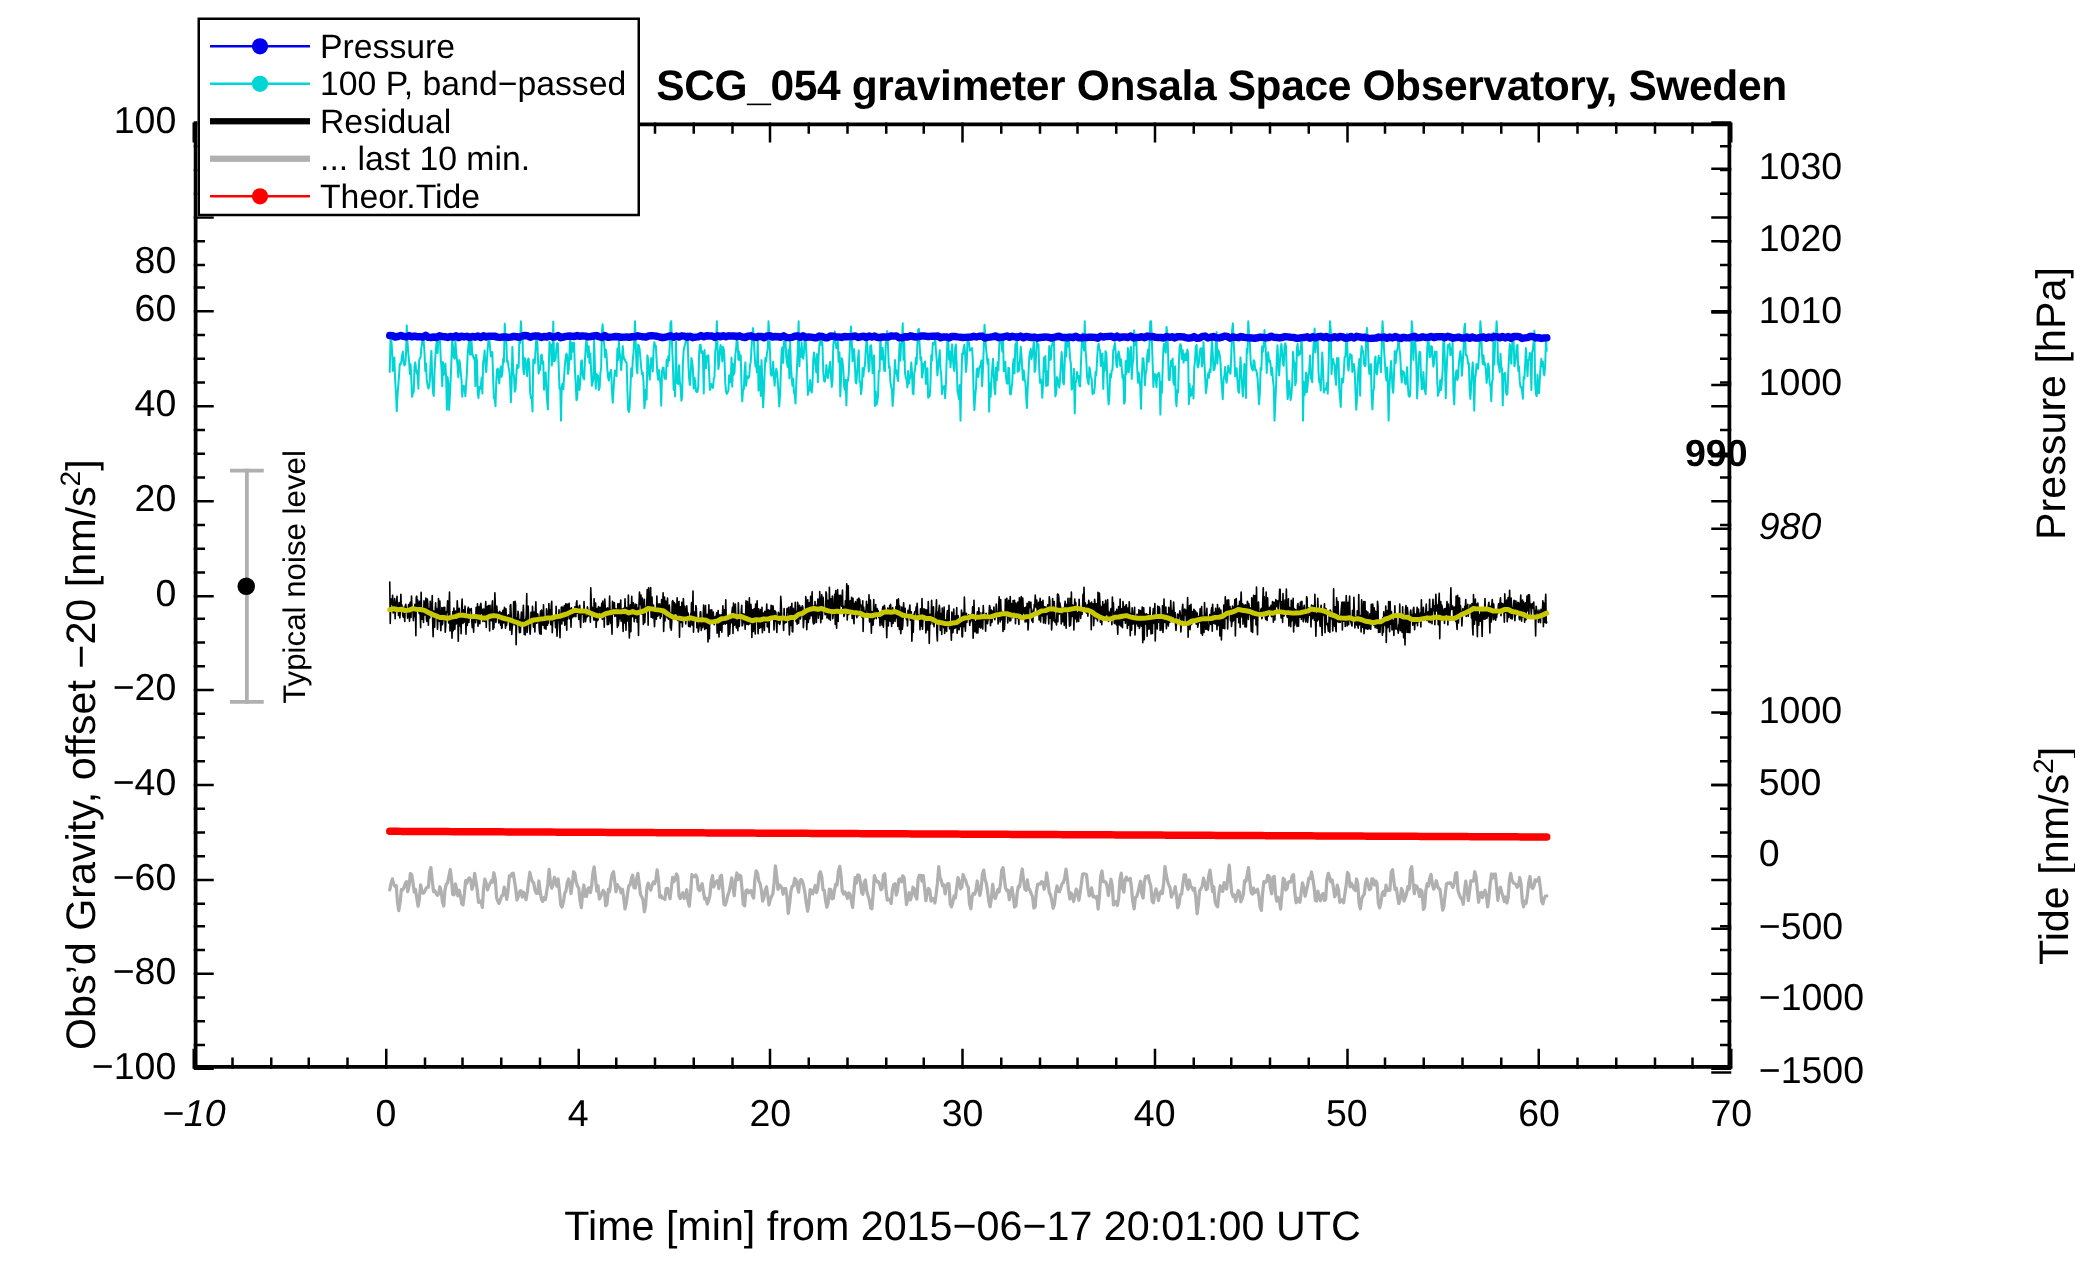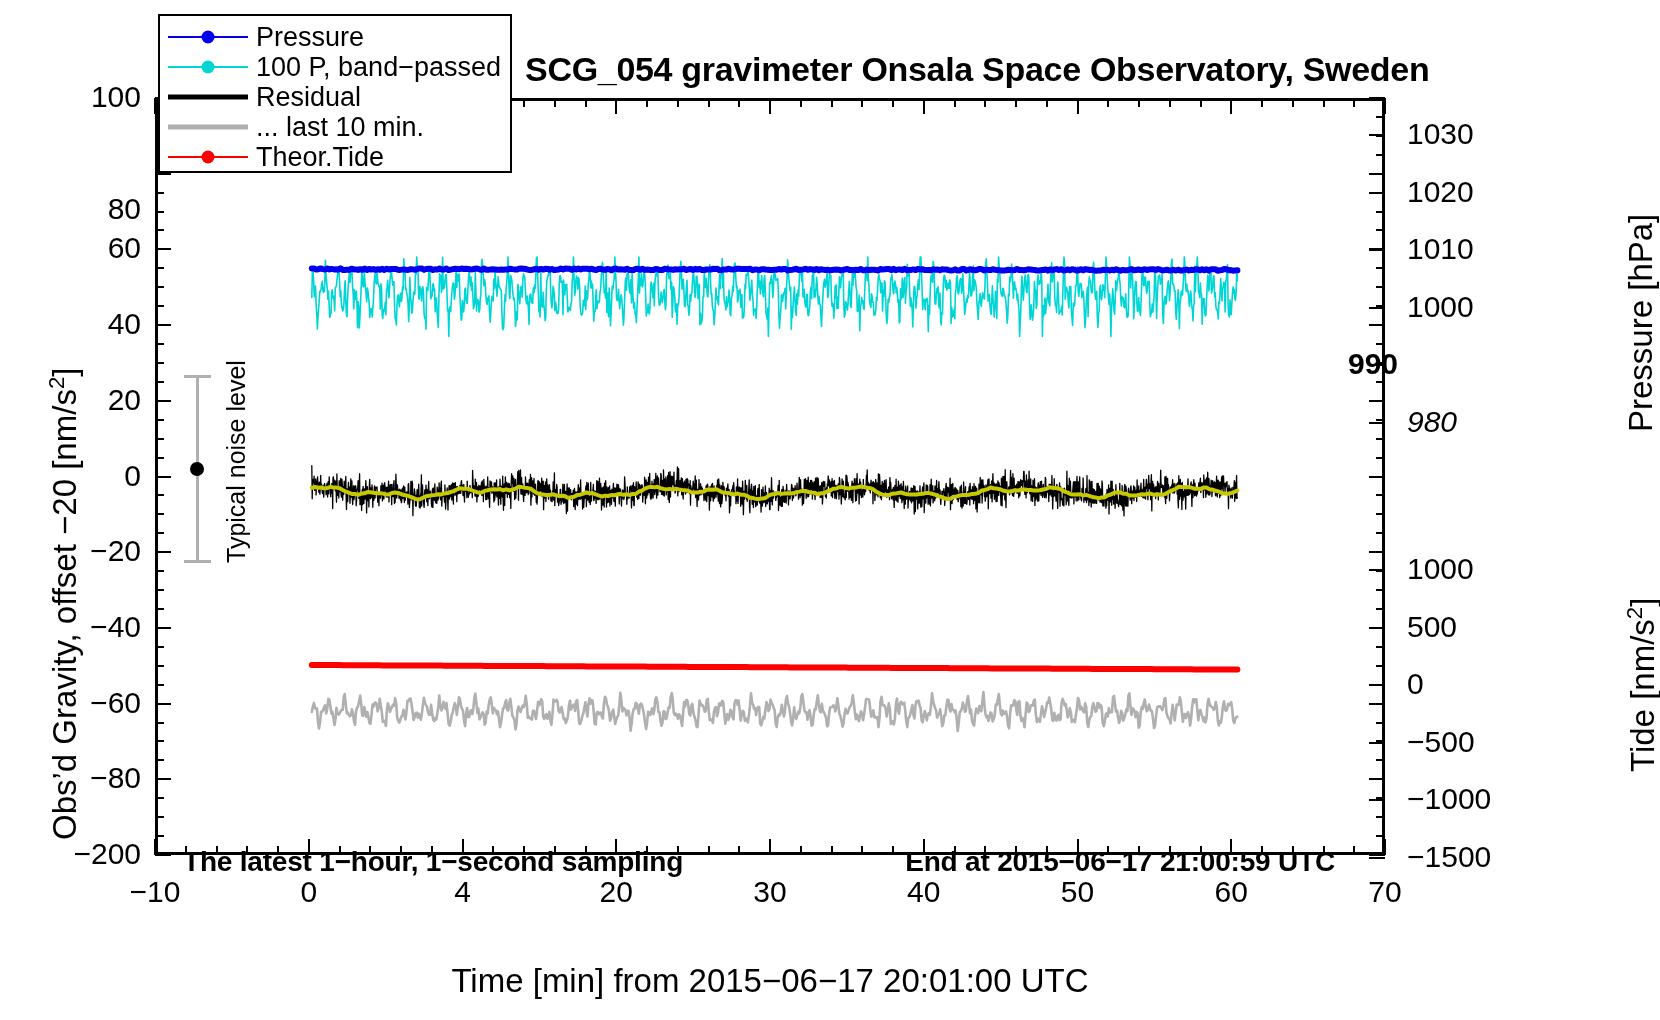--- a/index.html
+++ b/index.html
@@ -164,21 +164,21 @@
       <div class="lbl lbl-y" style="left: 23px; top: 82px; width: 118px;">100</div>
       <div class="lbl lbl-y" style="left: 23px; top: 157.7px; width: 118px; margin-top: 36px;">80</div>
       <div class="lbl lbl-y" style="left: 23px; top: 233.4px; width: 118px;">60</div>
       <div class="lbl lbl-y" style="left: 23px; top: 309.1px; width: 118px;">40</div>
       <div class="lbl lbl-y" style="left: 23px; top: 384.8px; width: 118px;">20</div>
       <div class="lbl lbl-y" style="left: 23px; top: 460.5px; width: 118px;">0</div>
       <div class="lbl lbl-y" style="left: 23px; top: 536.2px; width: 118px;">−20</div>
       <div class="lbl lbl-y" style="left: 23px; top: 611.9px; width: 118px;">−40</div>
       <div class="lbl lbl-y" style="left: 23px; top: 687.6px; width: 118px;">−60</div>
       <div class="lbl lbl-y" style="left: 23px; top: 763.3px; width: 118px;">−80</div>
-      <div class="lbl lbl-y" style="left: 23px; top: 839px; width: 118px;">−200</div>
+      <div class="lbl lbl-y" style="left: 23px; top: 839px; width: 118px;">−100</div>
       <div class="tick" style="left: 154px; top: 839px; width: 2px; height: 16px;"></div>
       <div class="tick" style="left: 154px; top: 98px; width: 2px; height: 16px;"></div>
       <div class="tick" style="left: 184.75px; top: 846px; width: 2px; height: 9px;"></div>
       <div class="tick" style="left: 184.75px; top: 98px; width: 2px; height: 9px;"></div>
       <div class="tick" style="left: 215.5px; top: 846px; width: 2px; height: 9px;"></div>
       <div class="tick" style="left: 215.5px; top: 98px; width: 2px; height: 9px;"></div>
       <div class="tick" style="left: 246.25px; top: 846px; width: 2px; height: 9px;"></div>
       <div class="tick" style="left: 246.25px; top: 98px; width: 2px; height: 9px;"></div>
       <div class="tick" style="left: 277px; top: 846px; width: 2px; height: 9px;"></div>
       <div class="tick" style="left: 277px; top: 98px; width: 2px; height: 9px;"></div>
@@ -247,21 +247,21 @@
       <div class="tick" style="left: 1261px; top: 846px; width: 2px; height: 9px;"></div>
       <div class="tick" style="left: 1261px; top: 98px; width: 2px; height: 9px;"></div>
       <div class="tick" style="left: 1291.75px; top: 846px; width: 2px; height: 9px;"></div>
       <div class="tick" style="left: 1291.75px; top: 98px; width: 2px; height: 9px;"></div>
       <div class="tick" style="left: 1322.5px; top: 846px; width: 2px; height: 9px;"></div>
       <div class="tick" style="left: 1322.5px; top: 98px; width: 2px; height: 9px;"></div>
       <div class="tick" style="left: 1353.25px; top: 846px; width: 2px; height: 9px;"></div>
       <div class="tick" style="left: 1353.25px; top: 98px; width: 2px; height: 9px;"></div>
       <div class="tick" style="left: 1384px; top: 839px; width: 2px; height: 16px;"></div>
       <div class="tick" style="left: 1384px; top: 98px; width: 2px; height: 16px;"></div>
-      <div class="lbl lbl-x" style="left: 95px; top: 877px; width: 120px;">−10</div>
+      <div class="lbl lbl-x" style="left: 95px; top: 877px; width: 120px; font-style: italic;">−10</div>
       <div class="lbl lbl-x" style="left: 248.75px; top: 877px; width: 120px;">0</div>
       <div class="lbl lbl-x" style="left: 402.5px; top: 877px; width: 120px;">4</div>
       <div class="lbl lbl-x" style="left: 556.25px; top: 877px; width: 120px;">20</div>
       <div class="lbl lbl-x" style="left: 710px; top: 877px; width: 120px;">30</div>
       <div class="lbl lbl-x" style="left: 863.75px; top: 877px; width: 120px;">40</div>
       <div class="lbl lbl-x" style="left: 1017.5px; top: 877px; width: 120px;">50</div>
       <div class="lbl lbl-x" style="left: 1171.25px; top: 877px; width: 120px;">60</div>
       <div class="lbl lbl-x" style="left: 1325px; top: 877px; width: 120px;">70</div>
       <div class="lbl" style="left: 1407px; top: 119px; width: 110px; text-align: left;">1030</div>
       <div class="tick" style="left: 1369px; top: 134px; width: 16px; height: 2px;"></div>
@@ -342,16 +342,14 @@
       </div>
       <div class="lg-row">
         <div class="lg-sym">
           <div class="lg-line" style="background: rgb(255, 0, 0);"></div>
           <div class="lg-dot" style="background: rgb(255, 0, 0);"></div>
         </div>
         <div class="lg-txt">Theor.Tide</div>
       </div>
     </div>
 
-  <div class="note" id="note-left">The latest 1−hour, 1−second sampling</div>
-  <div class="note" id="note-right">End at 2015−06−17 21:00:59 UTC</div>
 
 </div>
 
 </body></html>

